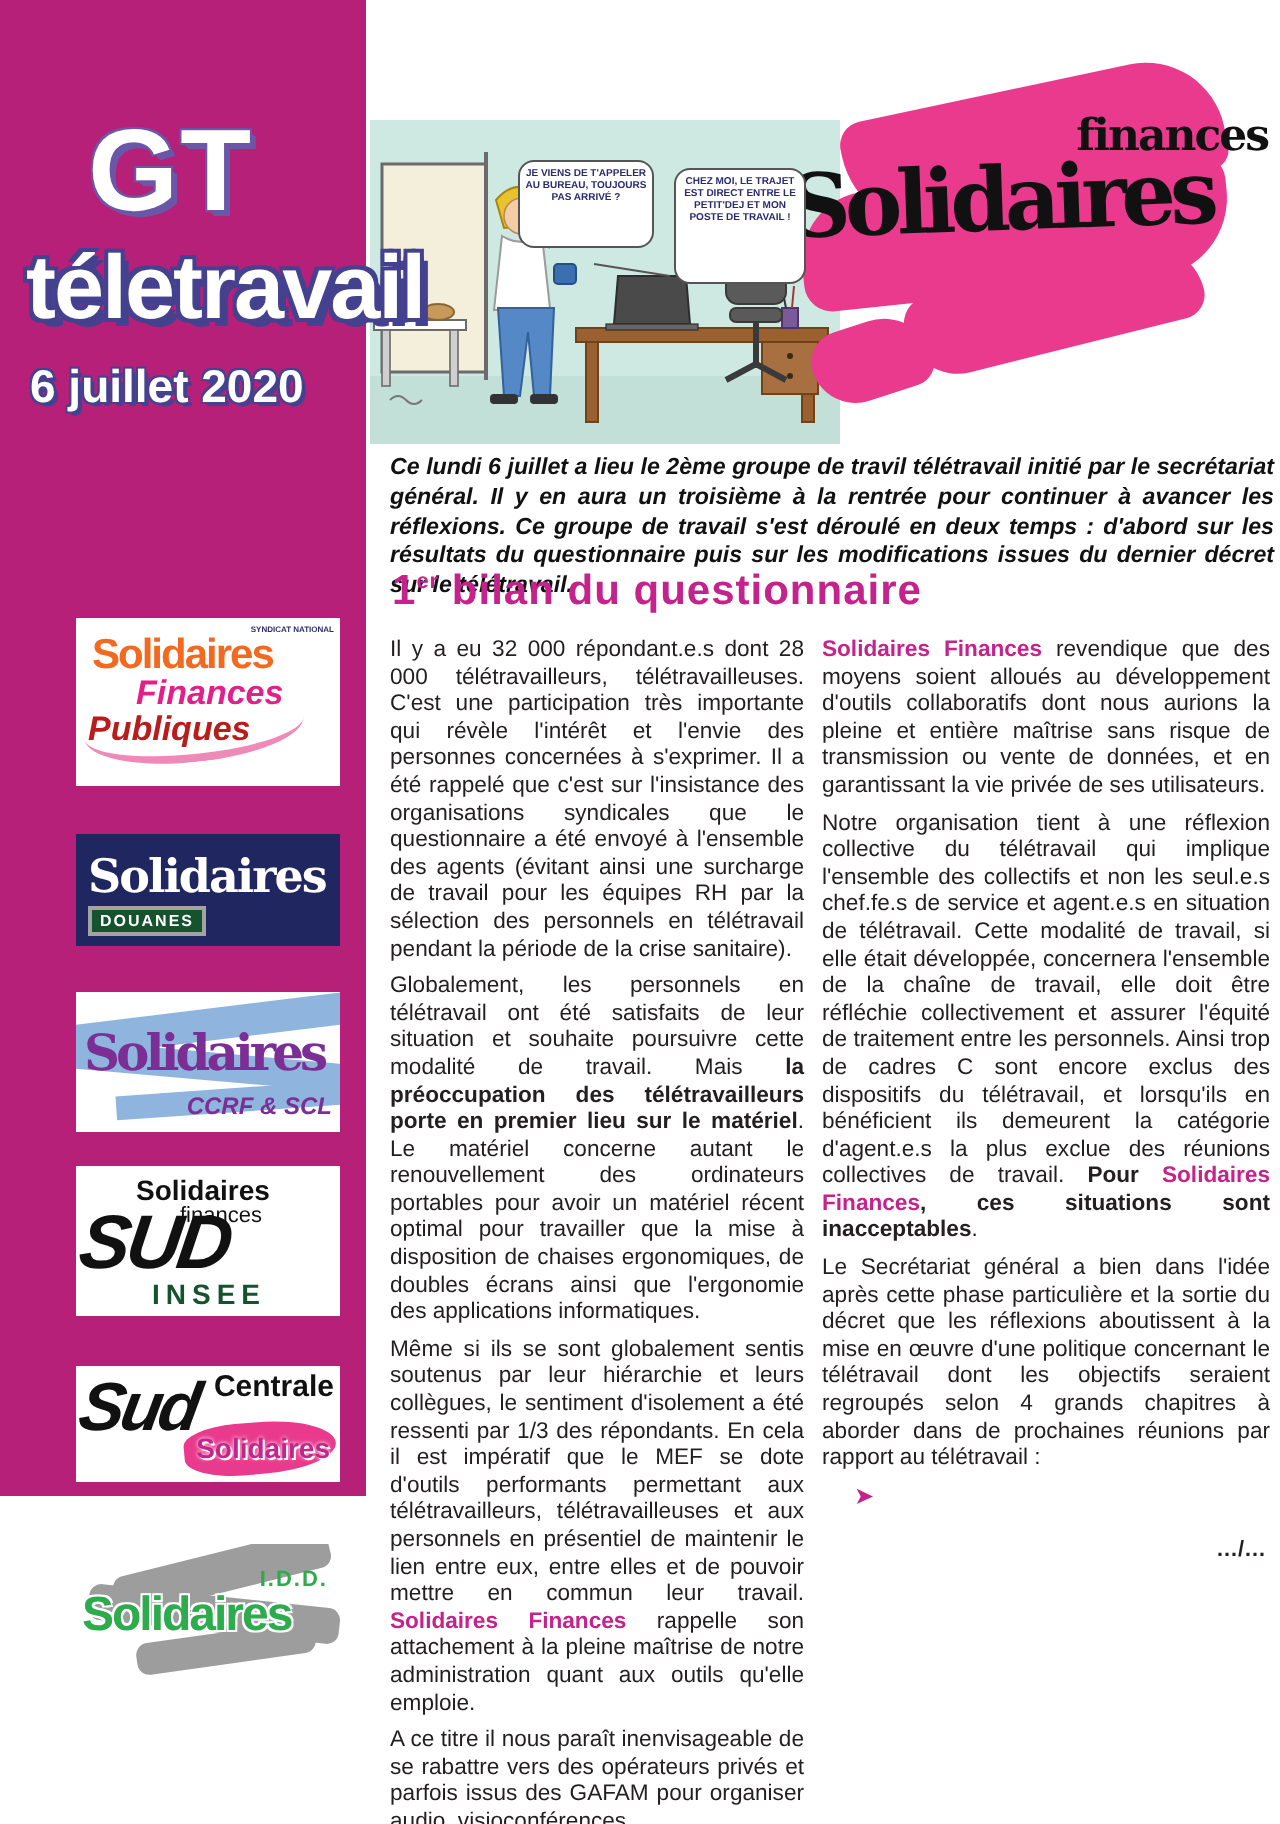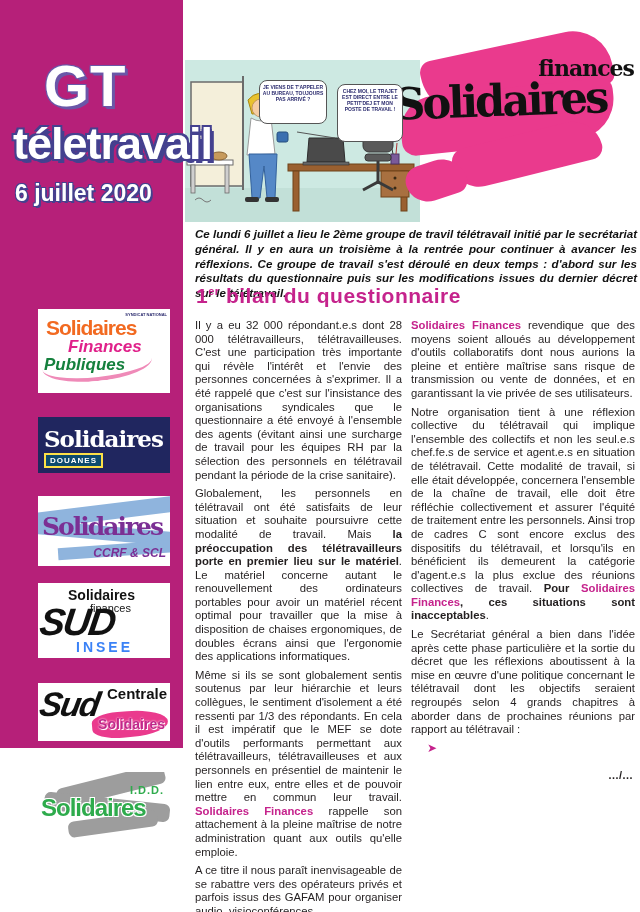--- a/index.html
+++ b/index.html
@@ -27,45 +27,45 @@
   .side-sub {
     position:absolute; left:14px; top:218px; font-size:21px; font-weight:bold; color:#fff;
     text-shadow:-1px -1px 0 #44418f, 1px -1px 0 #44418f, -1px 1px 0 #44418f, 2px 2px 0 #44418f;
   }
   .logo-box { position:absolute; left:38px; width:132px; background:#fff; overflow:hidden; }
   
   .lg-fip { top:309px; height:84px; }
   .fip-syn { position:absolute; right:3px; top:3px; font-size:4px; font-weight:bold; color:#2b2b6e; }
   .fip-sol { position:absolute; left:8px; top:7px; font-size:21px; font-weight:bold; color:#f26a21; letter-spacing:-1px; }
   .fip-fin { position:absolute; left:30px; top:28px; font-size:17px; font-weight:bold; font-style:italic; color:#e0218a; }
-  .fip-pub { position:absolute; left:6px; top:46px; font-size:17px; font-weight:bold; font-style:italic; color:#15803d; }
+  .fip-pub { position:absolute; left:6px; top:46px; font-size:17px; font-weight:bold; font-style:italic; color:#b91c1c; }
   .fip-swoosh { position:absolute; left:4px; top:38px; width:110px; height:34px; border:0;
     border-bottom:4px solid #ef8ab8; border-radius:50%; transform:rotate(-6deg); }
   
   .lg-dou { top:417px; height:56px; background:#20265f; }
   .dou-sol { position:absolute; left:6px; top:8px; font-size:23px; font-weight:bold; color:#fff;
     font-family:"DejaVu Serif", serif; letter-spacing:-1px; }
-  .dou-badge { position:absolute; left:6px; bottom:5px; background:#0c4a6e; border:2px solid #fde047;
+  .dou-badge { position:absolute; left:6px; bottom:5px; background:#14532d; border:2px solid #a3a3a3;
     color:#fff; font-size:8px; font-weight:bold; padding:1px 4px; letter-spacing:1px; }
   
   .lg-ccrf { top:496px; height:70px; }
   .ccrf-stroke { position:absolute; background:#8fb4dd; }
   .ccrf-s1 { left:-6px; top:8px; width:150px; height:16px; transform:rotate(-7deg); }
   .ccrf-s2 { left:-10px; top:30px; width:150px; height:14px; transform:rotate(5deg); }
   .ccrf-s3 { left:20px; top:48px; width:120px; height:12px; transform:rotate(-4deg); }
   .ccrf-sol { position:absolute; left:4px; top:16px; font-size:25px; font-weight:bold; color:#7b2f94;
     font-family:"DejaVu Serif", serif; letter-spacing:-2px; }
   .ccrf-sub { position:absolute; right:4px; bottom:6px; font-size:12px; font-weight:bold; font-style:italic; color:#7b2f94; }
   
   .lg-insee { top:583px; height:75px; }
   .insee-top { position:absolute; left:30px; top:4px; font-size:14px; font-weight:bold; color:#111; }
   .insee-top2 { position:absolute; left:52px; top:19px; font-size:11px; color:#111; }
   .insee-sud { position:absolute; left:2px; top:18px; font-size:38px; font-weight:bold; font-style:italic;
     color:#111; transform:skewX(-8deg); letter-spacing:-2px; }
-  .insee-name { position:absolute; left:38px; bottom:3px; font-size:14px; font-weight:bold; color:#3b82f6; letter-spacing:3px; }
+  .insee-name { position:absolute; left:38px; bottom:3px; font-size:14px; font-weight:bold; color:#14532d; letter-spacing:3px; }
   
   .lg-cen { top:683px; height:58px; }
   .cen-sud { position:absolute; left:2px; top:2px; font-size:34px; font-weight:bold; font-style:italic;
     color:#111; transform:skewX(-10deg); letter-spacing:-2px; }
   .cen-centrale { position:absolute; right:3px; top:2px; font-size:15px; font-weight:bold; color:#111; }
   .cen-blob { position:absolute; right:2px; bottom:4px; width:76px; height:26px; background:#ea3a8d;
     border-radius:40% 60% 55% 45%; transform:rotate(-5deg); }
   .cen-sol { position:absolute; right:5px; bottom:9px; font-size:14px; font-weight:bold; color:#c0278a;
     text-shadow:0 0 2px #fff, 1px 1px 0 #fff; }
   

